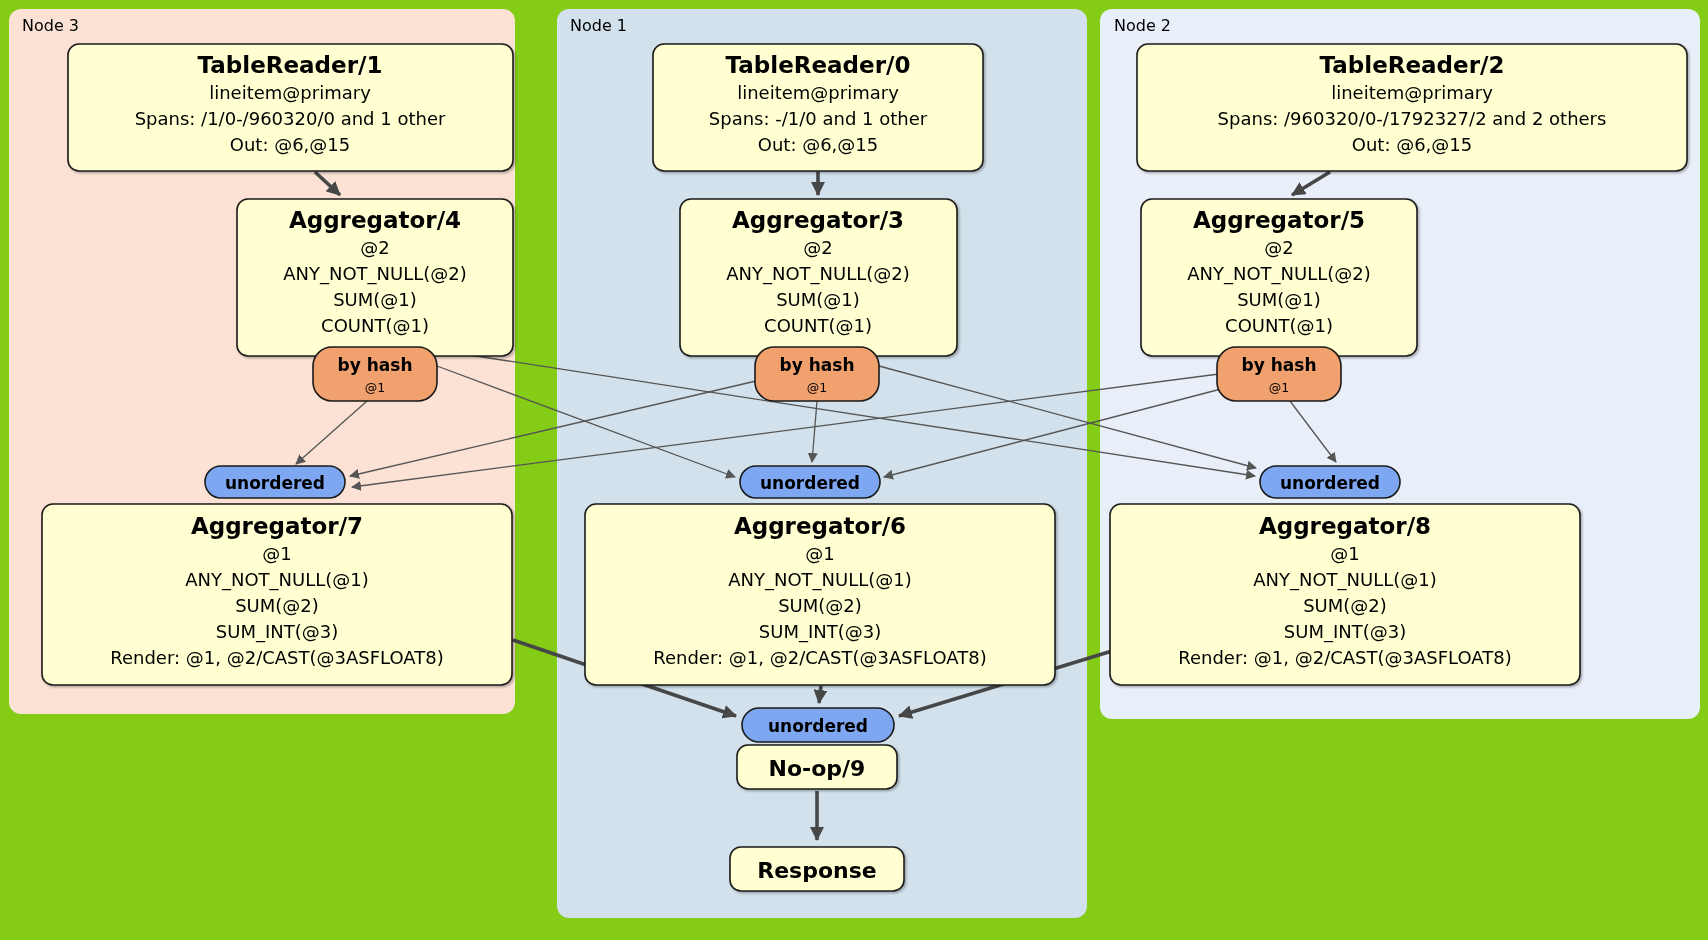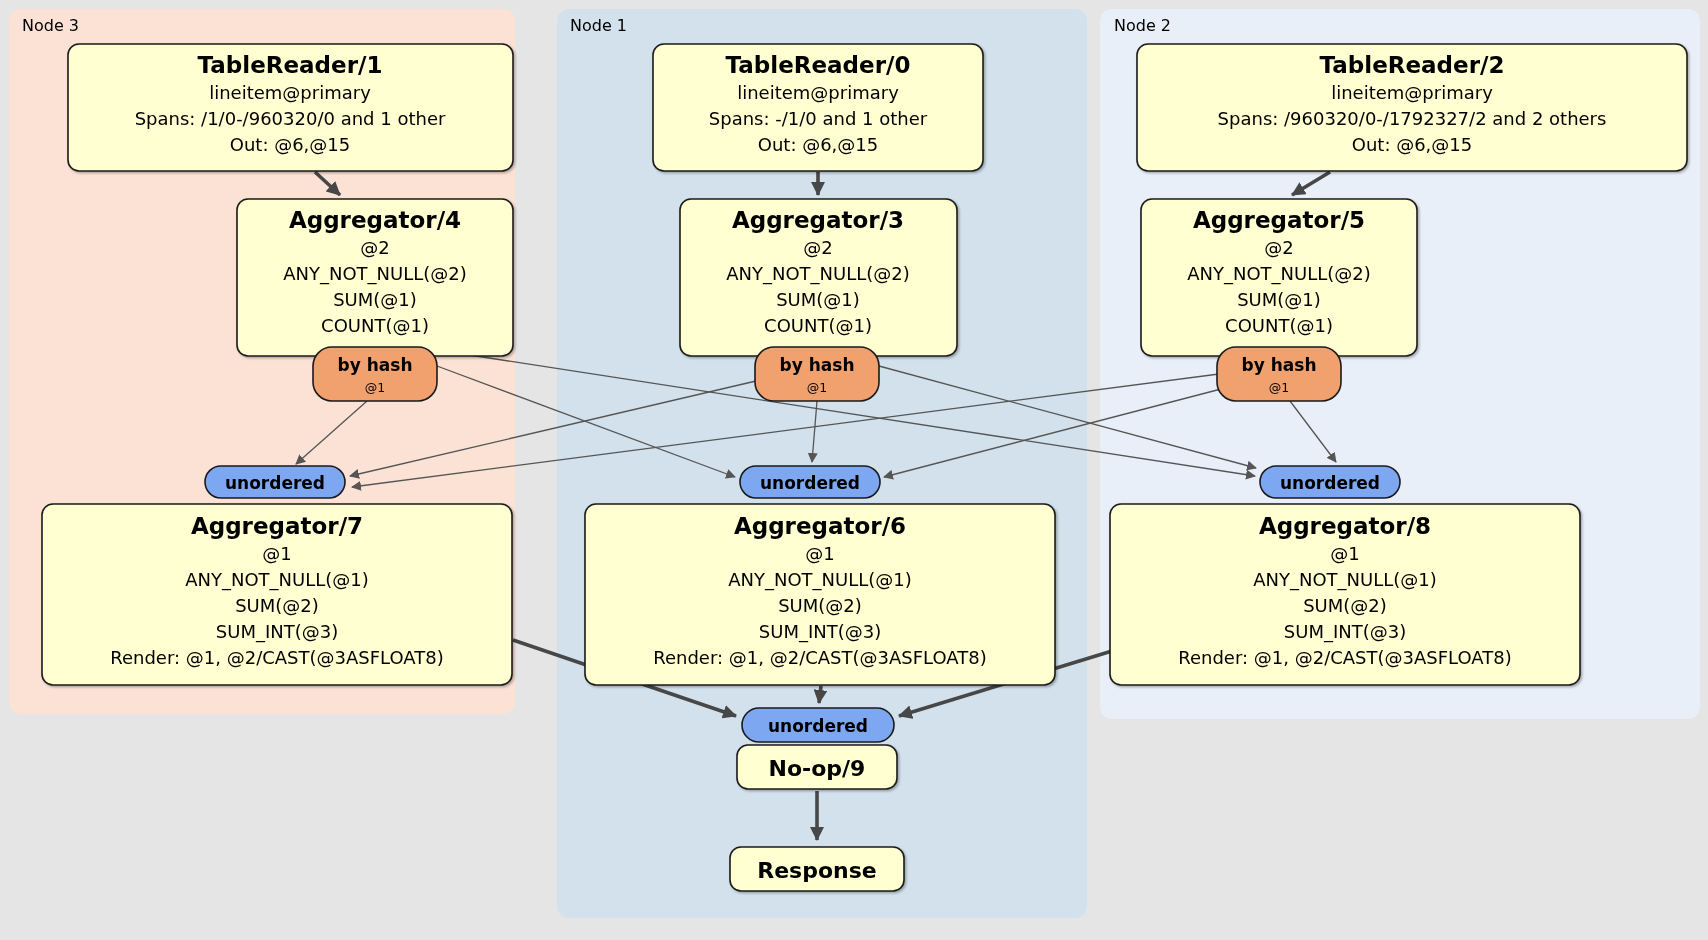--- a/index.html
+++ b/index.html
@@ -1,20 +1,20 @@
 <!DOCTYPE html>
 <html><head>
 <meta charset="utf-8">
 <style>
   html, body { margin: 0; padding: 0; background: #ffffff; }
   .stage {
     position: relative;
     width: 1708px;
     height: 940px;
-    background: #e5e5e5;
+    background: #84cc16;
     font-family: "DejaVu Sans", "Liberation Sans", sans-serif;
   }
   svg { display: block; }
   text {
     font-family: "DejaVu Sans", "Liberation Sans", sans-serif;
     fill: #000000;
   }
   .group-rect { stroke: none; }
   .grp-node3 { fill: #fbe2d5; }
   .grp-node1 { fill: #d2e1eb; }

